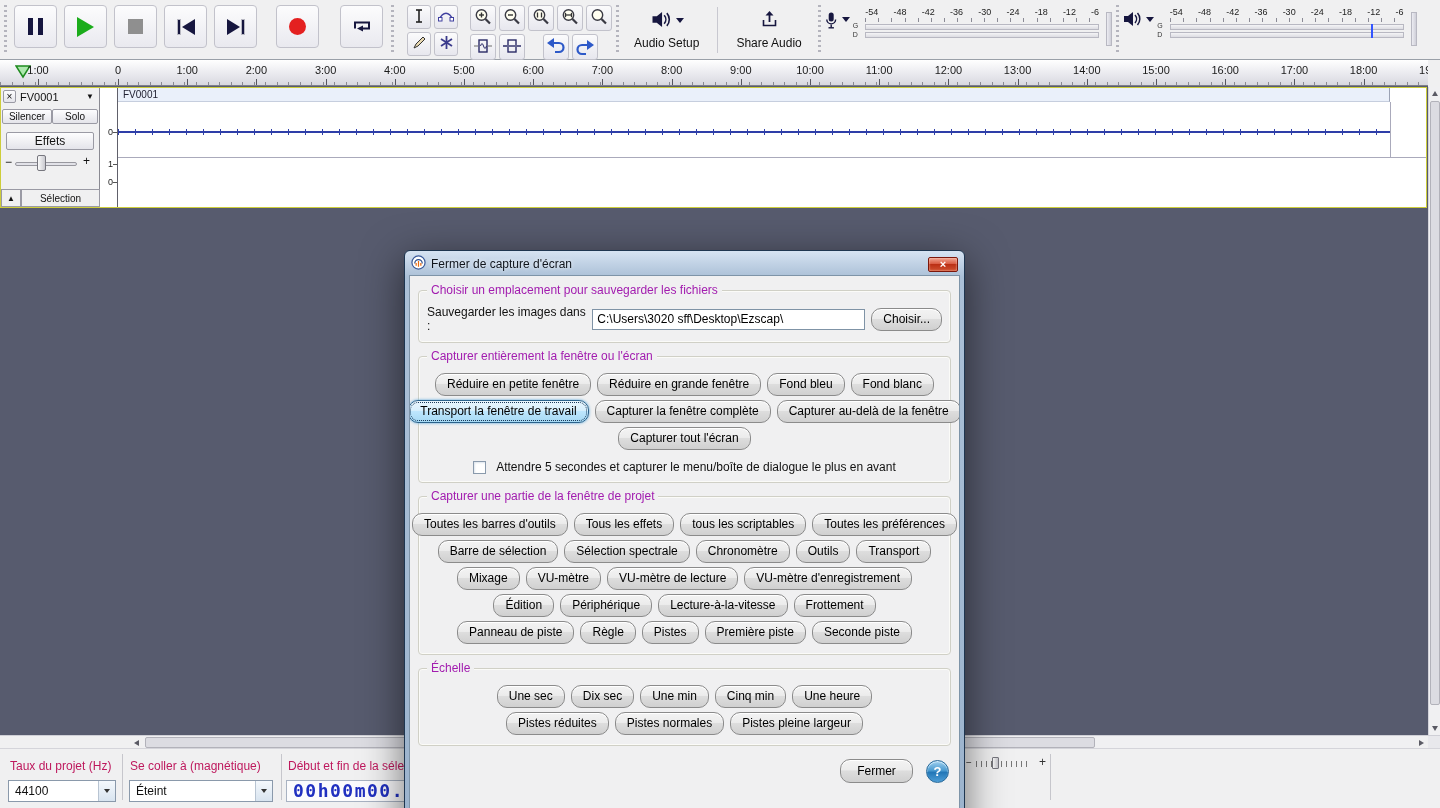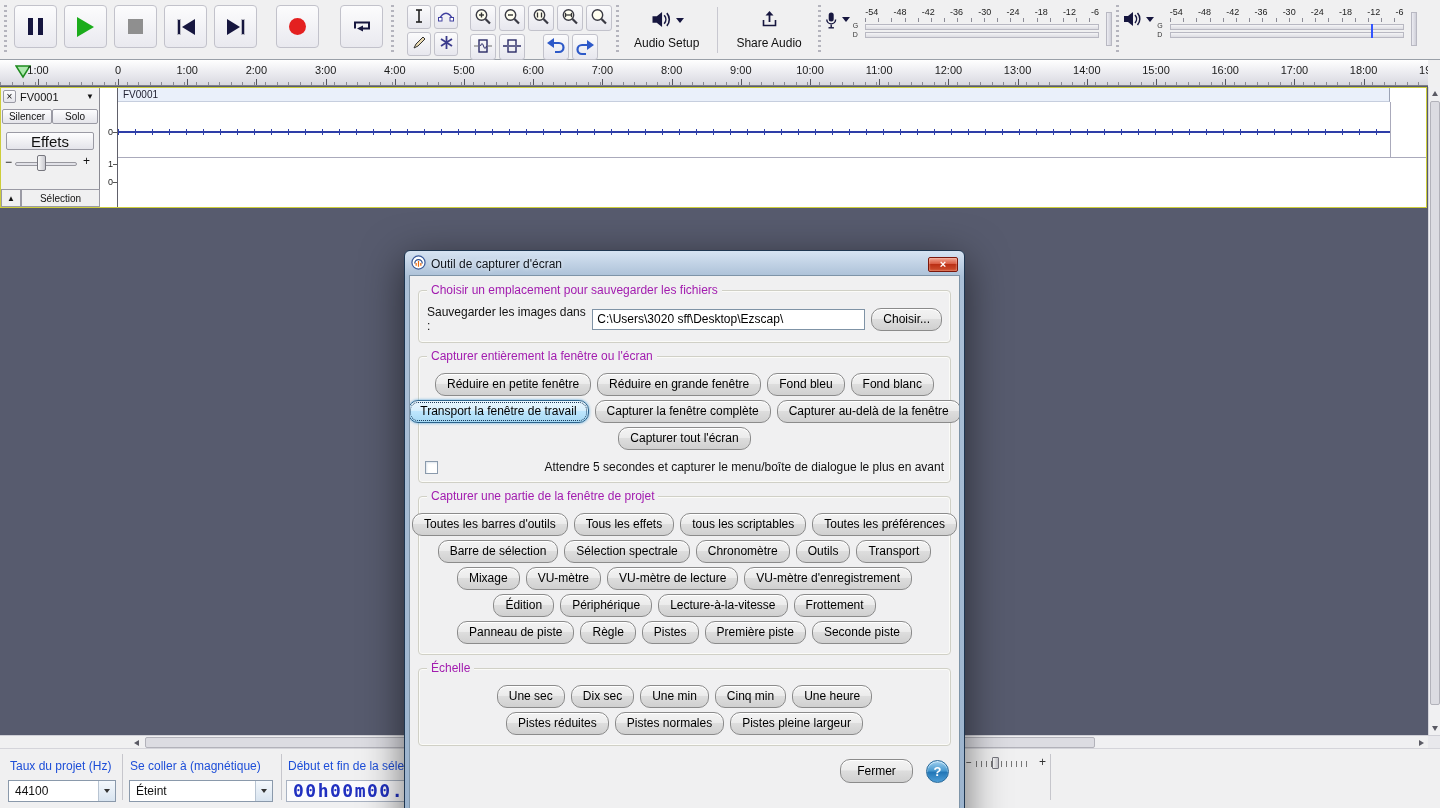--- a/index.html
+++ b/index.html
@@ -78,21 +78,21 @@
 .tri-lf{width:0;height:0;border-top:3.5px solid transparent;border-bottom:3.5px solid transparent;border-right:5px solid #5a5a64}
 .tri-rt{width:0;height:0;border-top:3.5px solid transparent;border-bottom:3.5px solid transparent;border-left:5px solid #5a5a64}
 #vs-thumb{position:absolute;left:1px;top:14px;width:10px;height:604px;background:#dcdce2;border:1px solid #b2b2ba;border-radius:2px;cursor:grab}
 #hscroll{position:absolute;left:0;top:735px;width:1440px;height:13px;background:#f0f0f1;border-top:1px solid #cfcfd6}
 #hs-track{position:absolute;left:143px;top:0;width:1272px;height:13px;background:#f0f0f2}
 #hs-thumb{position:absolute;left:145px;top:1px;width:950px;height:11px;background:#dcdce2;border:1px solid #b2b2ba;border-radius:2px;cursor:grab}
 #hs-corner{position:absolute;left:1428px;top:0;width:12px;height:13px;background:#e8e8ec}
 
 
 #statusbar{position:absolute;left:0;top:748px;width:1440px;height:60px;background:#f0f0f1;border-top:1px solid #d4d4da}
-.sb-label{position:absolute;color:#1d4ed8;white-space:nowrap}
+.sb-label{position:absolute;color:#be185d;white-space:nowrap}
 .combo{position:absolute;height:22px;background:#fff;border:1px solid #8a99ab;display:flex;align-items:center;cursor:pointer}
 .combo .val{flex:1;padding-left:6px}
 .combo .dd{width:17px;height:100%;border-left:1px solid #b8c4d2;background:linear-gradient(#f4f8fc,#d8e4f0);display:flex;align-items:center;justify-content:center}
 .dd-tri{width:0;height:0;border-left:3.5px solid transparent;border-right:3.5px solid transparent;border-top:4px solid #333}
 .sb-sep{position:absolute;top:5px;height:46px;width:1px;background:#c6c6cc}
 #time-display{position:absolute;left:286px;top:31px;height:22px;background:#fbfbfd;border:1px solid #a8b2c2;color:#2030c0;font-family:"DejaVu Sans Mono",monospace;font-weight:bold;font-size:18px;letter-spacing:1.5px;padding:1px 6px;line-height:18px;white-space:nowrap}
 #speed-slider{position:absolute;left:966px;top:6px;width:80px;height:16px}
 #speed-ticks{position:absolute;left:10px;right:16px;top:6px;height:6px;background:repeating-linear-gradient(90deg,#777 0 1px,transparent 1px 5px)}
 #speed-thumb{position:absolute;left:26px;top:2px;width:7px;height:12px;background:linear-gradient(90deg,#fafafa,#c6c6cc);border:1px solid #76767e;border-radius:1px;cursor:grab}
 #speed-minus{position:absolute;left:0;top:2px;font-size:10px;color:#333}
@@ -104,21 +104,21 @@
 #dlg-title .t{font-size:12px;color:#10151c;margin-left:5px;flex:1;text-shadow:0 0 4px #fff;white-space:nowrap}
 #dlg-close{width:30px;height:15px;border-radius:2px;border:1px solid #7c170b;background:linear-gradient(#f0a490,#d95b42 45%,#bb3015 50%,#cf5030);color:#fff;font-size:11px;line-height:12px;text-align:center;font-weight:bold;box-shadow:inset 0 0 2px #ffd8c8;cursor:pointer}
 #dlg-client{background:#f0f0f1;border:1px solid #7e94a8;height:612px;padding:4px 6px;overflow:hidden}
 .gb{position:relative;border:1px solid #d0d0c6;border-radius:4px;margin:10px 2px 13px;padding:12px 6px 6px;box-shadow:inset 0 0 0 1px #fbfbf8}
 .gb-label{position:absolute;top:-8px;left:8px;background:#f0f0f1;padding:0 4px;color:#a21caf;white-space:nowrap}
 .dlg-row{display:flex;justify-content:center;gap:6px;margin:4px 0}
 .wbtn{font:12px "Liberation Sans",sans-serif;padding:3px 11px 4px;color:#000;background:linear-gradient(#f3f3f3,#ececec 45%,#dddddd 50%,#d0d0d0);border:1px solid #8b8b8b;border-radius:10px;box-shadow:inset 0 1px 0 #fff;cursor:pointer;white-space:nowrap}
 .wbtn.focused{border:1px solid #2b628b;background:linear-gradient(#eaf6fd,#d7effc 45%,#bde6fd 50%,#a6d9f4);outline:1px dotted #1a3a5a;outline-offset:-3px;box-shadow:0 0 3px #4aa0d8}
 .path-row{display:flex;align-items:center;gap:6px;padding:2px 2px 3px}
 #path-input{width:283px;height:21px;border:1px solid #7f93a6;padding:0 4px;font:12px "Liberation Sans",sans-serif;background:#fff}
-.cb-row{display:flex;align-items:center;justify-content:space-between;gap:10px;margin:10px 0 2px}
+.cb-row{display:flex;align-items:center;justify-content:center;gap:10px;margin:10px 0 2px}
 .checkbox{width:13px;height:13px;background:#fff;border:1px solid #8a9aac;box-shadow:inset 1px 1px 2px #dde4ec;cursor:pointer;flex:none}
 #dlg-bottom{display:flex;justify-content:flex-end;align-items:center;gap:13px;margin:8px 4px 0}
 #close-dialog-btn{min-width:73px;padding:4px 12px}
 #help-btn{width:23px;height:23px;border-radius:50%;border:1px solid #2a6a9a;background:linear-gradient(#9fd0ef,#4a9ad0 45%,#2277b8 55%,#4e9ed6);color:#fff;font-weight:bold;font-size:13px;display:flex;align-items:center;justify-content:center;box-shadow:inset 0 1px 1px #d8f0ff;cursor:pointer}
 </style>
 </head>
 <body>
 
 <div id="screen">
 
@@ -411,21 +411,21 @@
   </div>
   <div id="ruler-corner"></div>
 
   <div id="track-row">
     <div id="tpanel">
       <div class="pbtn" style="left:2px;top:2px;width:13px;height:13px;font-size:10px">×</div>
       <span style="position:absolute;left:19px;top:3px;font-size:11px">FV0001</span>
       <span style="position:absolute;left:85px;top:4px;font-size:8px">▼</span>
       <div class="pbtn" style="left:1px;top:21px;width:50px;height:15px">Silencer</div>
       <div class="pbtn" style="left:51px;top:21px;width:46px;height:15px">Solo</div>
-      <div class="pbtn" style="left:5px;top:44px;width:88px;height:18px;font-size:15px">Effets</div>
+      <div class="pbtn" style="left:5px;top:44px;width:88px;height:18px;font-size:12px">Effets</div>
       <span style="position:absolute;left:4px;top:67px;font-size:12px">−</span>
       <div id="gain-groove"></div>
       <div id="gain-thumb"></div>
       <span style="position:absolute;left:82px;top:66px;font-size:12px">+</span>
       <div class="pcell" style="left:0;width:20px;height:18px;font-size:8px">▲</div>
       <div class="pcell" style="left:20px;width:79px;height:18px">Sélection</div>
     </div>
     <div id="vruler">
         <span class="vnum" style="top: 44px;">0</span>
         <i class="vtick" style="top: 44px;"></i>
@@ -495,21 +495,21 @@
     <div class="sb-sep" style="left:1050px"></div>
   </div>
 
   <div id="dialog">
     <div id="dlg-title">
       <span><svg width="15" height="15" viewBox="0 0 16 16">
             <circle cx="8" cy="8" r="7" fill="#fff" stroke="#3a5a9a" stroke-width="1.3"></circle>
             <path d="M4 9 a4 4 0 0 1 8 0" stroke="#2a4a8a" fill="none" stroke-width="1.3"></path>
             <path d="M5.5 8.5 v3 M8 6.5 v6 M10.5 8.5 v3" stroke="#e86a10" stroke-width="1.3"></path>
           </svg></span>
-      <span class="t">Outil de capturer d'écran</span>
+      <span class="t">Fermer de capture d'écran</span>
       <div id="dlg-close">×</div>
     </div>
     <div id="dlg-client">
 
       <div class="gb">
         <span class="gb-label">Choisir un emplacement pour sauvegarder les fichiers</span>
         <div class="path-row">
           <span>Sauvegarder les images dans :</span>
           <input id="path-input" value="C:\Users\3020 sff\Desktop\Ezscap\" style="">
           <button class="wbtn">Choisir...</button>

